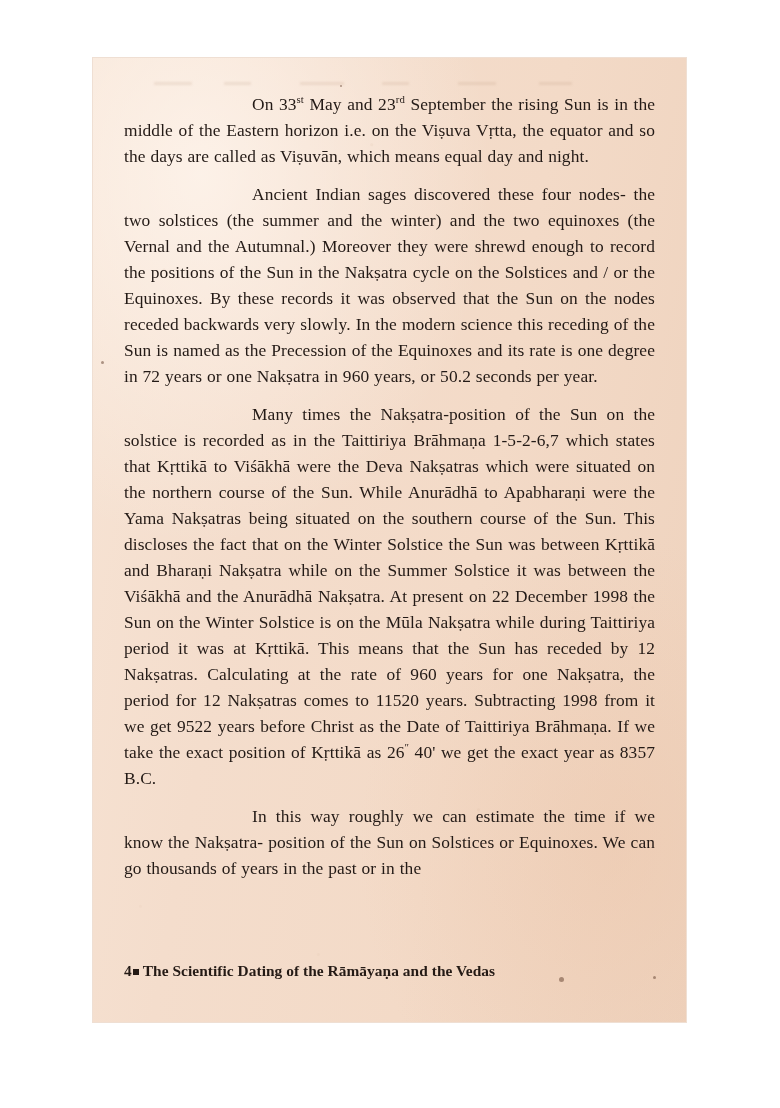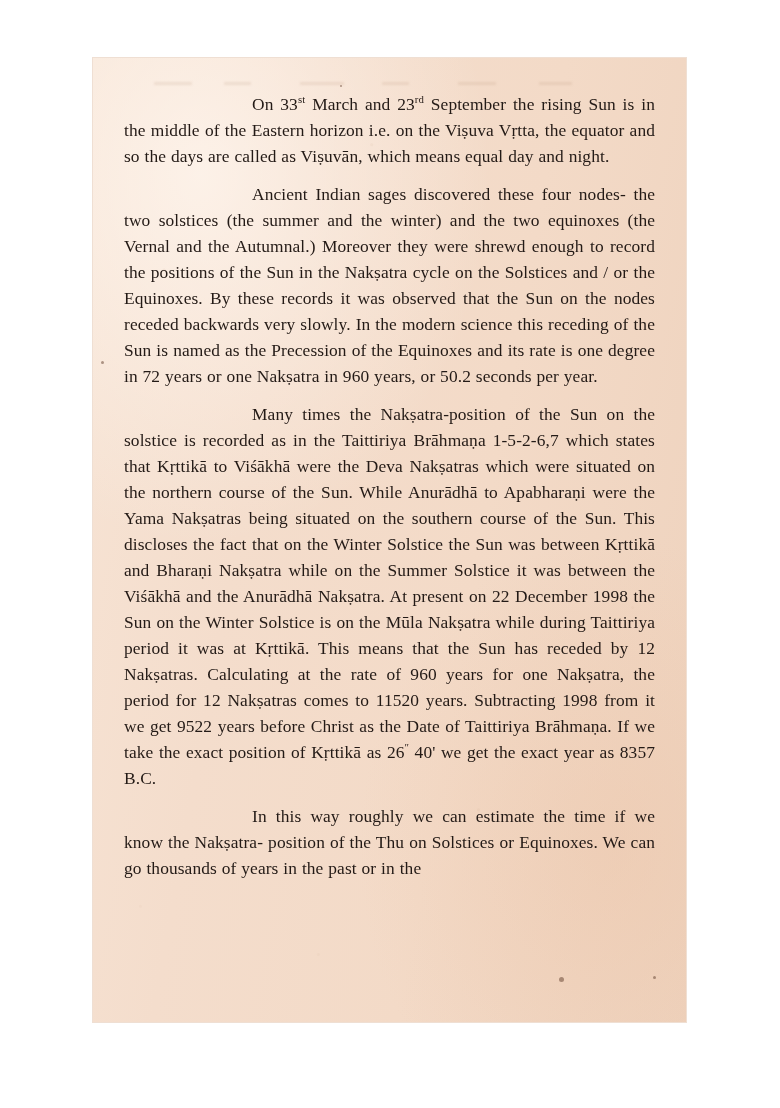--- a/index.html
+++ b/index.html
@@ -134,25 +134,26 @@
     <div id="paper-grain"></div>
     <div id="bleed-through"></div>
 
     <div class="speck" style="left:8px;  top:303px; width:3px; height:3px;"></div>
     <div class="speck" style="left:466px; top:919px; width:5px; height:5px;"></div>
     <div class="speck" style="left:560px; top:918px; width:3px; height:3px;"></div>
     <div class="speck" style="left:247px; top:27px;  width:2px; height:2px;"></div>
 
     <div id="text-column">
 
-      <p class="para"><span>On 33</span><sup>st</sup><span> March and 23</span><sup>rd</sup><span> September the rising Sun is in the middle of the Eastern horizon i.e. on the Viṣuva Vṛtta, the equator and so the days are called as Viṣuvān, which means equal day and night.</span></p>
+      <p class="para"><span>On 33</span><sup>st</sup><span> May and 23</span><sup>rd</sup><span> September the rising Sun is in the middle of the Eastern horizon i.e. on the Viṣuva Vṛtta, the equator and so the days are called as Viṣuvān, which means equal day and night.</span></p>
 
       <p class="para">Ancient Indian sages discovered these four nodes- the two solstices (the summer and the winter) and the two equinoxes (the Vernal and the Autumnal.) Moreover they were shrewd enough to record the positions of the Sun in the Nakṣatra cycle on the Solstices and / or  the Equinoxes. By these records it was observed that the Sun on the nodes receded backwards very slowly. In the modern science this receding of the Sun is named as the Precession of the Equinoxes and its rate is one degree in 72 years or one Nakṣatra in  960  years, or 50.2 seconds per year.</p>
 
       <p class="para"><span>Many times the Nakṣatra-position of the Sun on the solstice is recorded as in the Taittiriya Brāhmaṇa 1-5-2-6,7 which states that Kṛttikā to Viśākhā were the Deva Nakṣatras which were situated on the northern course of the Sun. While Anurādhā to Apabharaṇi were the Yama Nakṣatras being situated on the southern course of the Sun. This discloses the fact that on the Winter Solstice the Sun was between Kṛttikā and Bharaṇi Nakṣatra while on the Summer Solstice it was between the Viśākhā and the Anurādhā Nakṣatra. At present on 22 December 1998 the Sun on the Winter Solstice is on the Mūla Nakṣatra while during Taittiriya period it was at Kṛttikā. This means that the Sun has receded by 12 Nakṣatras. Calculating at the rate of 960 years for one Nakṣatra, the period for 12 Nakṣatras comes to 11520 years. Subtracting 1998 from it we get 9522 years before Christ as the Date of Taittiriya Brāhmaṇa. If we take the exact position of Kṛttikā as 26</span><sup>″</sup><span> 40' we get the exact year as 8357 B.C.</span></p>
 
-      <p class="para">In this way roughly we can estimate the time if we know the  Nakṣatra- position of the Thu on Solstices or Equinoxes. We can go thousands of years in the past or in the</p>
+      <p class="para">In this way roughly we can estimate the time if we know the  Nakṣatra- position of the Sun on Solstices or Equinoxes. We can go thousands of years in the past or in the</p>
 
     </div>
 
+    <div id="footer-line"><span>4</span><span class="sq"></span><span>The Scientific Dating of the Rāmāyaṇa and the Vedas</span></div>
 
   </div>
 </div>
 
 </body></html>

